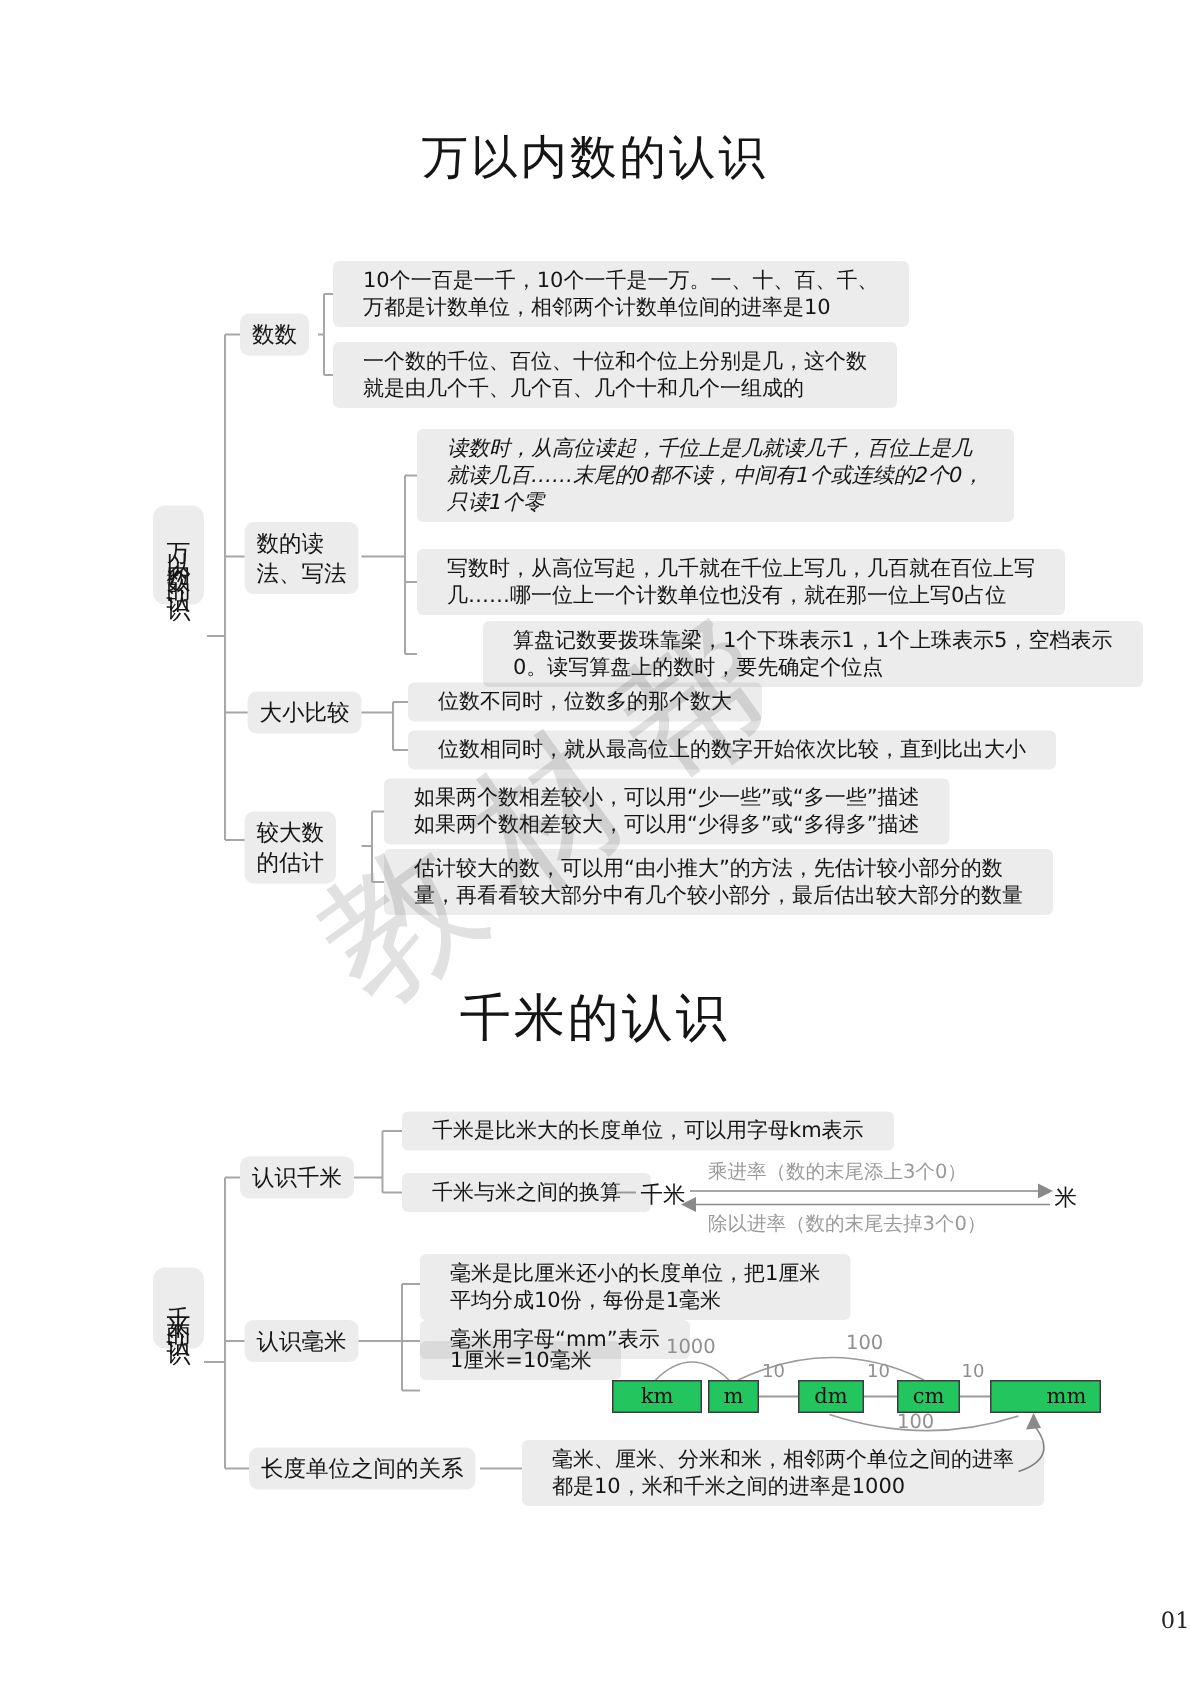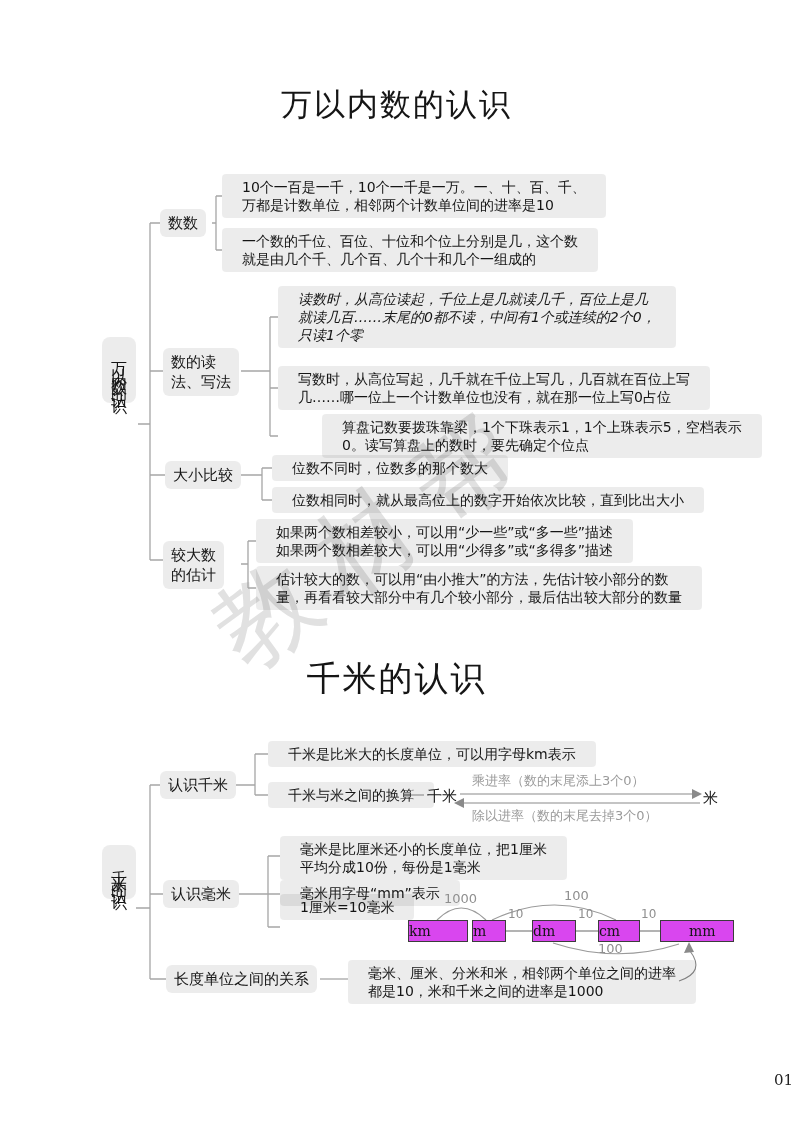--- a/index.html
+++ b/index.html
@@ -18,22 +18,22 @@
         writing-mode:vertical-rl;text-orientation:upright;font-size:16px;
         letter-spacing:6px;padding:12px 9px;line-height:1;}
   .blabel{position:absolute;background:rgba(0,0,0,0.075);border-radius:6px;z-index:2;
           font-size:15px;line-height:20px;padding:4px 8px;white-space:pre-line;}
   .leaf{position:absolute;background:rgba(0,0,0,0.075);border-radius:4px;z-index:2;
         font-size:14px;line-height:18px;padding:4px 20px;white-space:pre-line;}
   .plain{position:absolute;z-index:2;font-size:15px;white-space:nowrap;}
   .gray{position:absolute;z-index:2;font-size:13px;color:#9a9a9a;white-space:nowrap;}
   .rate{position:absolute;z-index:2;font-size:13px;color:#8f8f8f;white-space:nowrap;}
   .rate10{font-size:12px;}
-  .unit{position:absolute;z-index:2;width:auto;background:#d946ef;border:1px solid #3c3c3c;
-        font-size:14px;line-height:20px;
+  .unit{position:absolute;z-index:2;width:auto;background:#22c55e;border:1px solid #3c3c3c;
+        font-size:14px;line-height:20px;text-align:center;
         font-family:"DejaVu Serif","Liberation Serif",serif;}
   .pagenum{position:absolute;left:0;right:0;top:1071px;text-align:right;font-size:15px;z-index:2;
            font-family:"DejaVu Serif","Liberation Serif",serif;color:#222;}
 </style>
 </head>
 <body>
 
 <div class="page">
 
   <div class="wm">教材帮</div>

